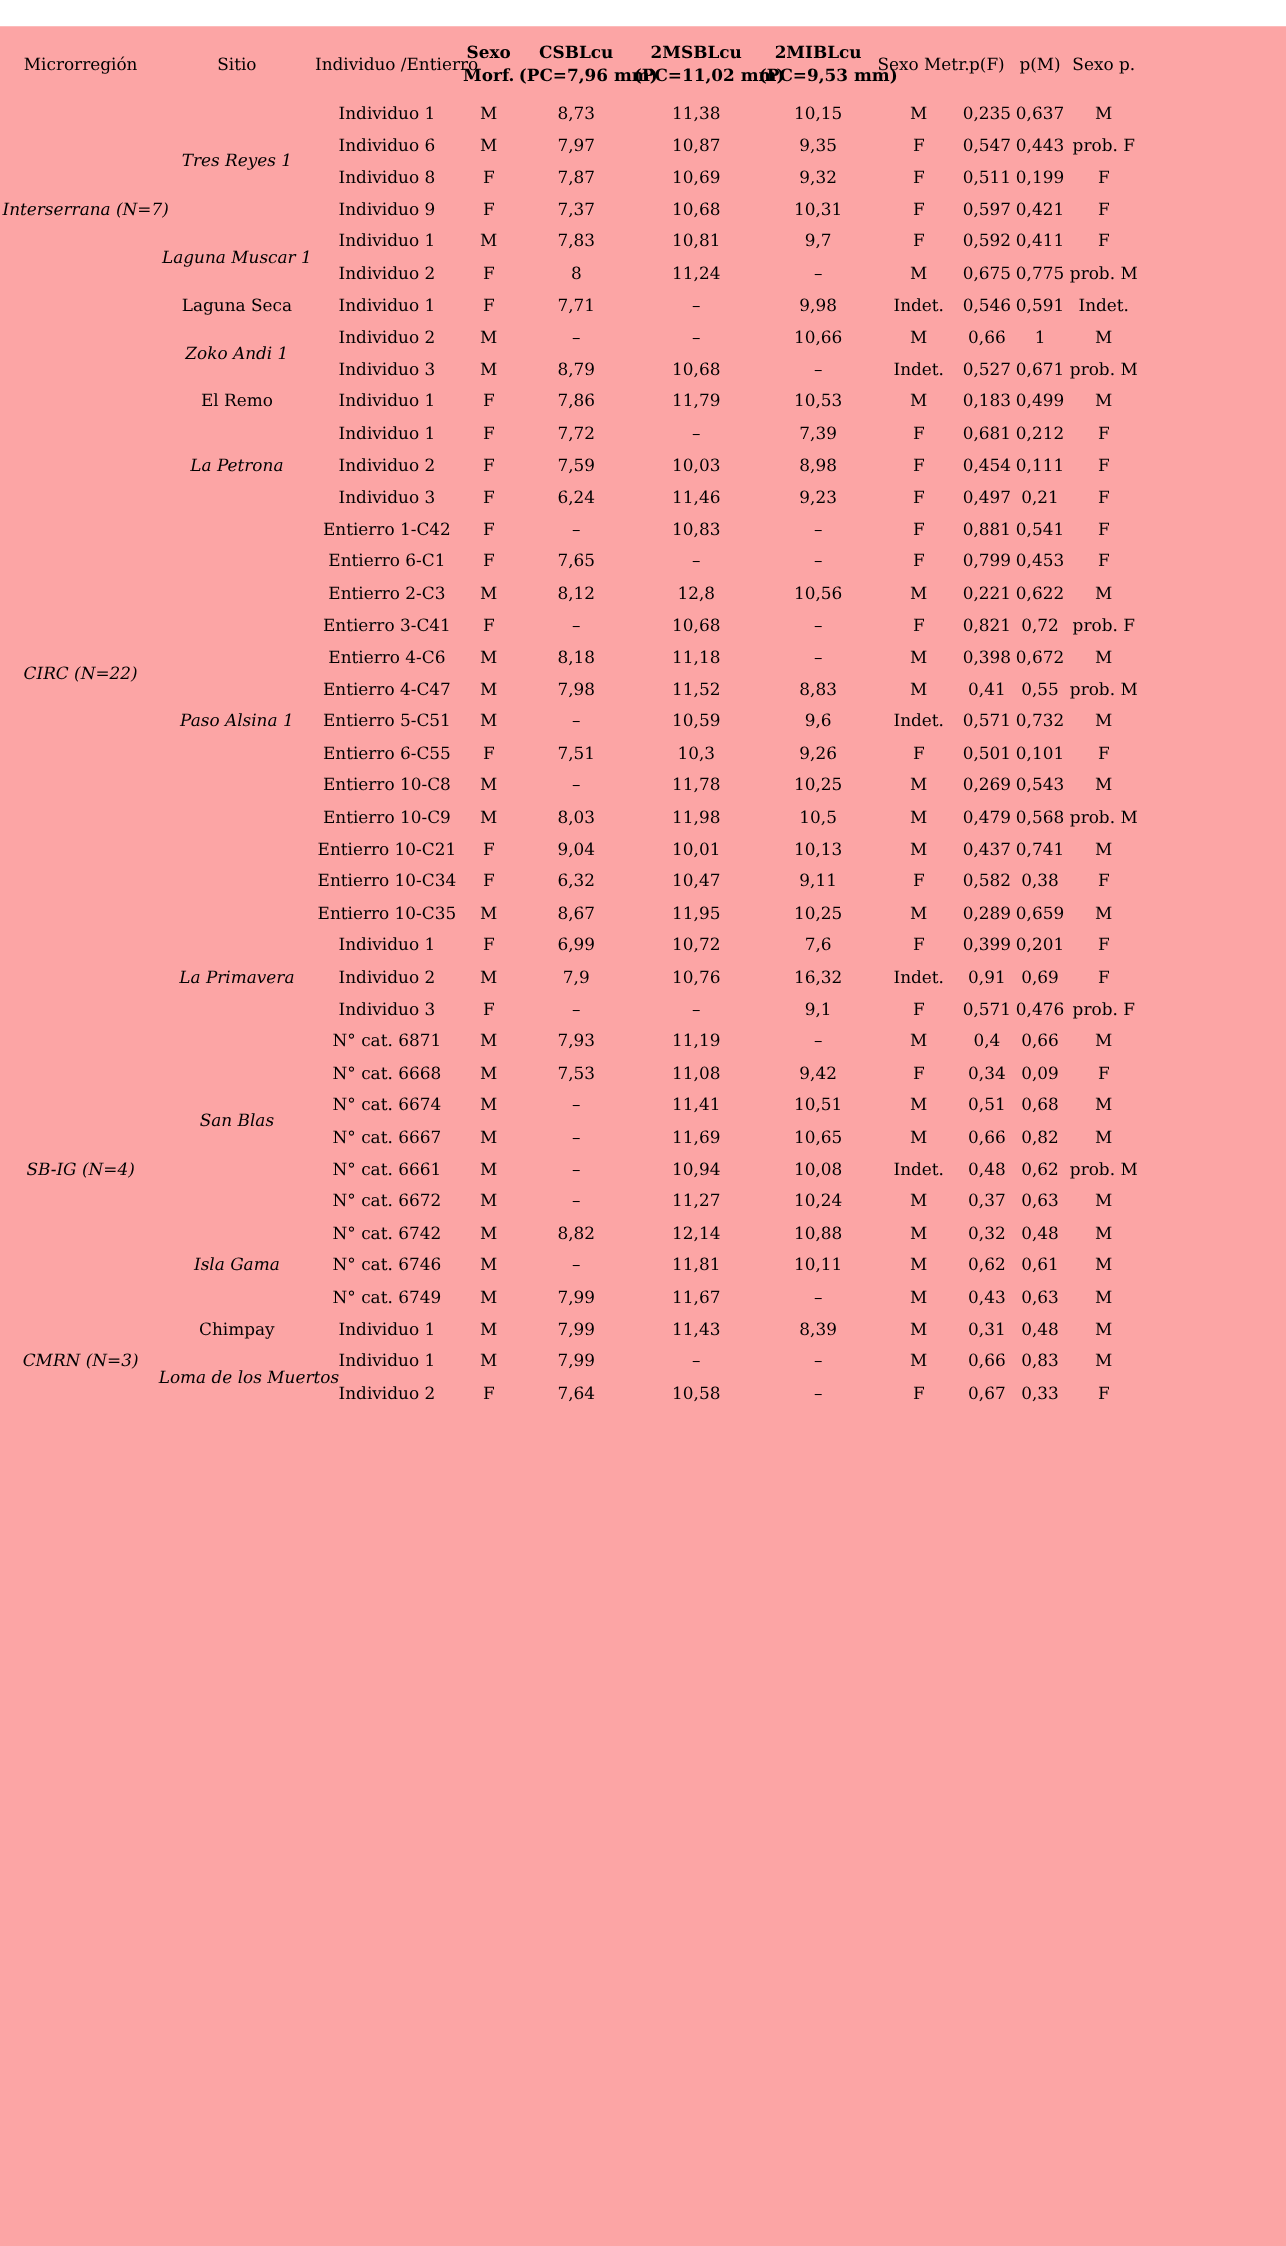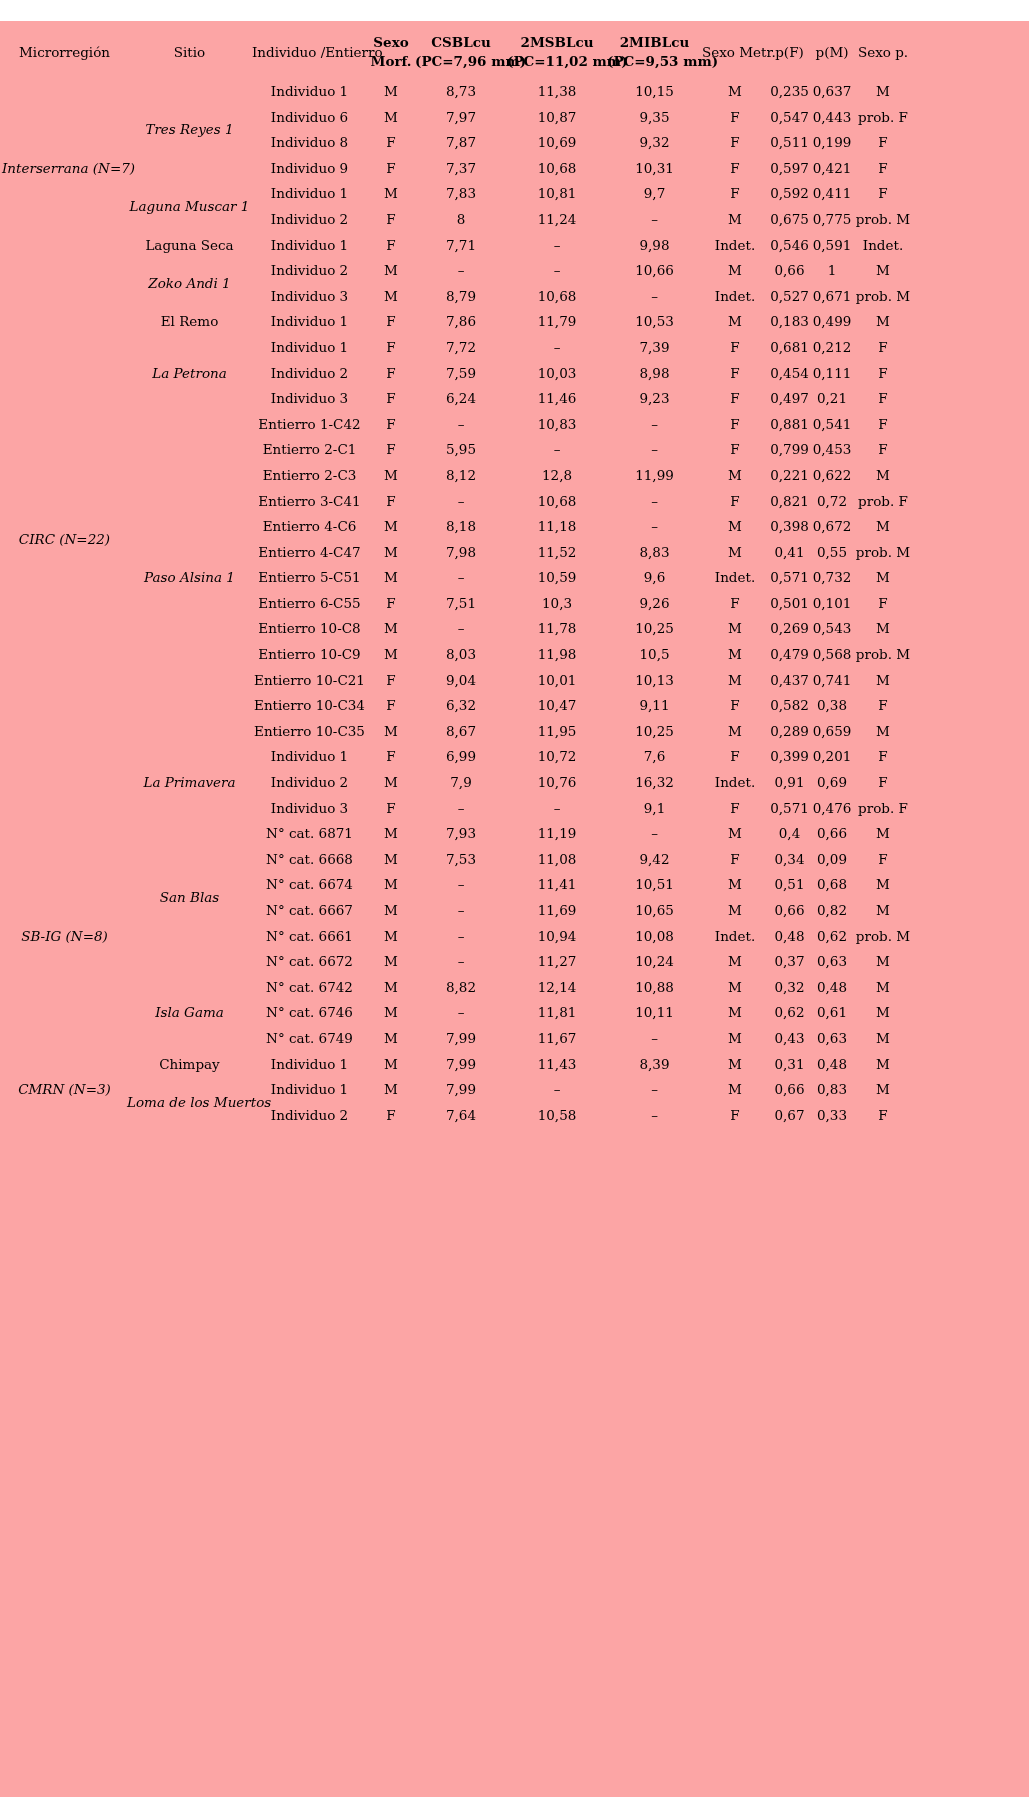--- a/index.html
+++ b/index.html
@@ -265,36 +265,36 @@
           <td>F</td>
           <td>–</td>
           <td>10,83</td>
           <td>–</td>
           <td>F</td>
           <td>0,881</td>
           <td>0,541</td>
           <td>F</td>
         </tr>
         <tr>
-          <td>Entierro 2-C1</td>
-          <td>F</td>
-          <td>5,95</td>
+          <td>Entierro 6-C1</td>
+          <td>F</td>
+          <td>7,65</td>
           <td>–</td>
           <td>–</td>
           <td>F</td>
           <td>0,799</td>
           <td>0,453</td>
           <td>F</td>
         </tr>
         <tr>
           <td>Entierro 2-C3</td>
           <td>M</td>
           <td>8,12</td>
           <td>12,8</td>
-          <td>11,99</td>
+          <td>10,56</td>
           <td>M</td>
           <td>0,221</td>
           <td>0,622</td>
           <td>M</td>
         </tr>
         <tr>
           <td>Entierro 3-C41</td>
           <td>F</td>
           <td>–</td>
           <td>10,68</td>
@@ -431,21 +431,21 @@
           <td>F</td>
           <td>–</td>
           <td>–</td>
           <td>9,1</td>
           <td>F</td>
           <td>0,571</td>
           <td>0,476</td>
           <td>prob. F</td>
         </tr>
         <tr>
-          <td rowspan="9">SB-IG (N=8)</td>
+          <td rowspan="9">SB-IG (N=4)</td>
           <td rowspan="6">San Blas</td>
           <td>N° cat. 6871</td>
           <td>M</td>
           <td>7,93</td>
           <td>11,19</td>
           <td>–</td>
           <td>M</td>
           <td>0,4</td>
           <td>0,66</td>
           <td>M</td>

